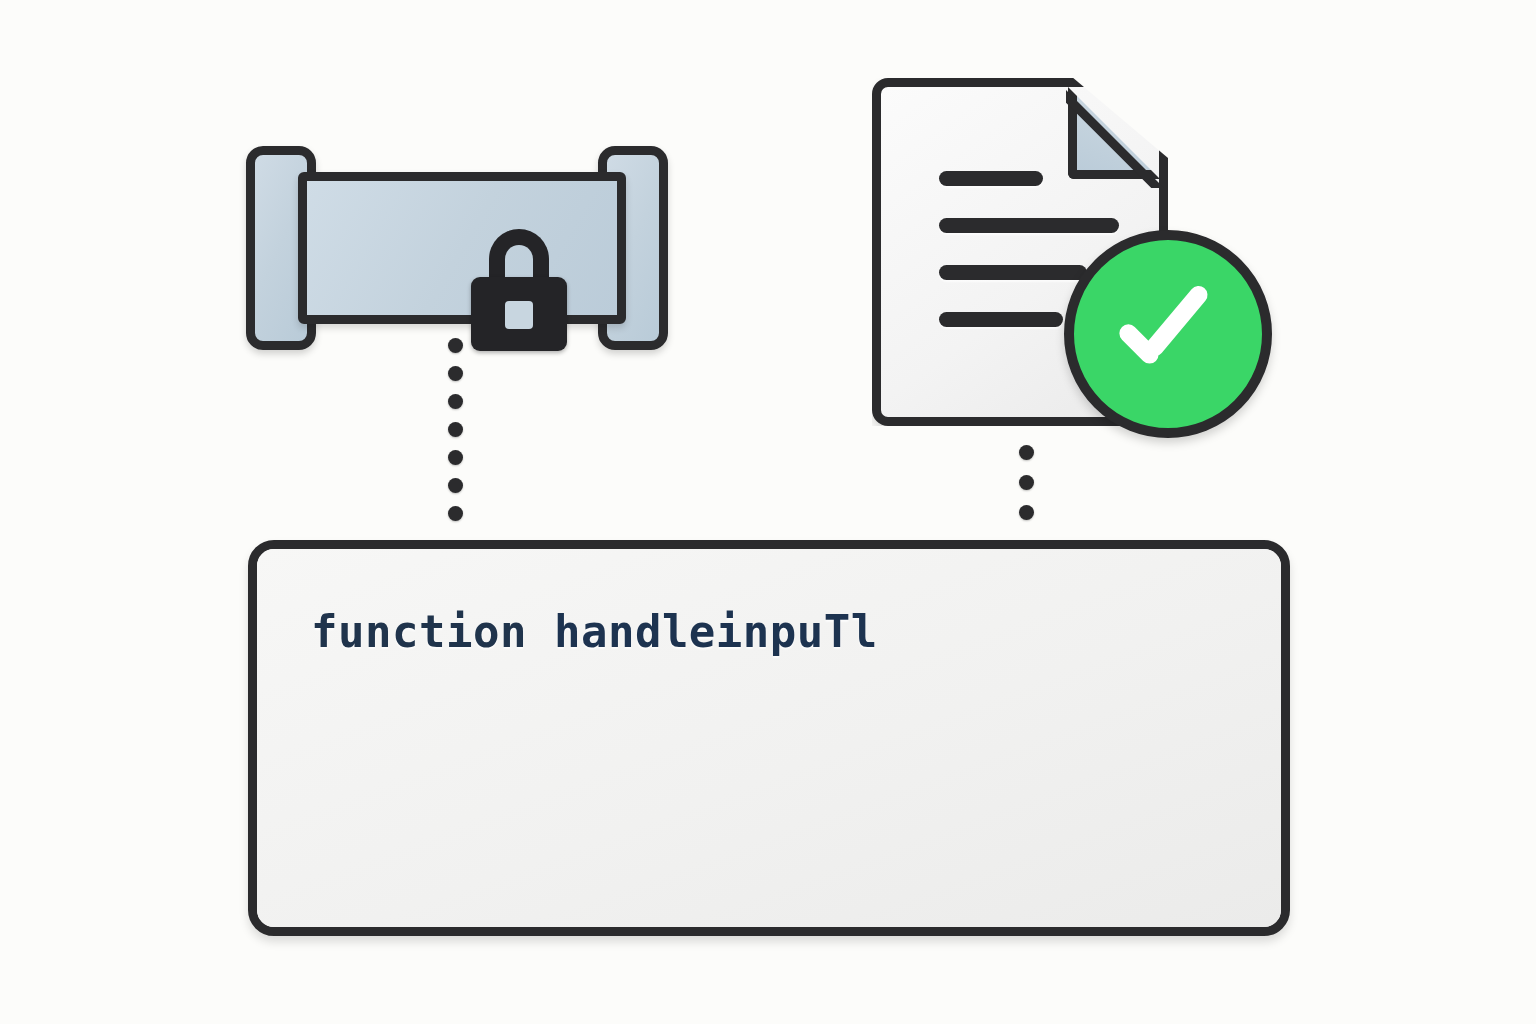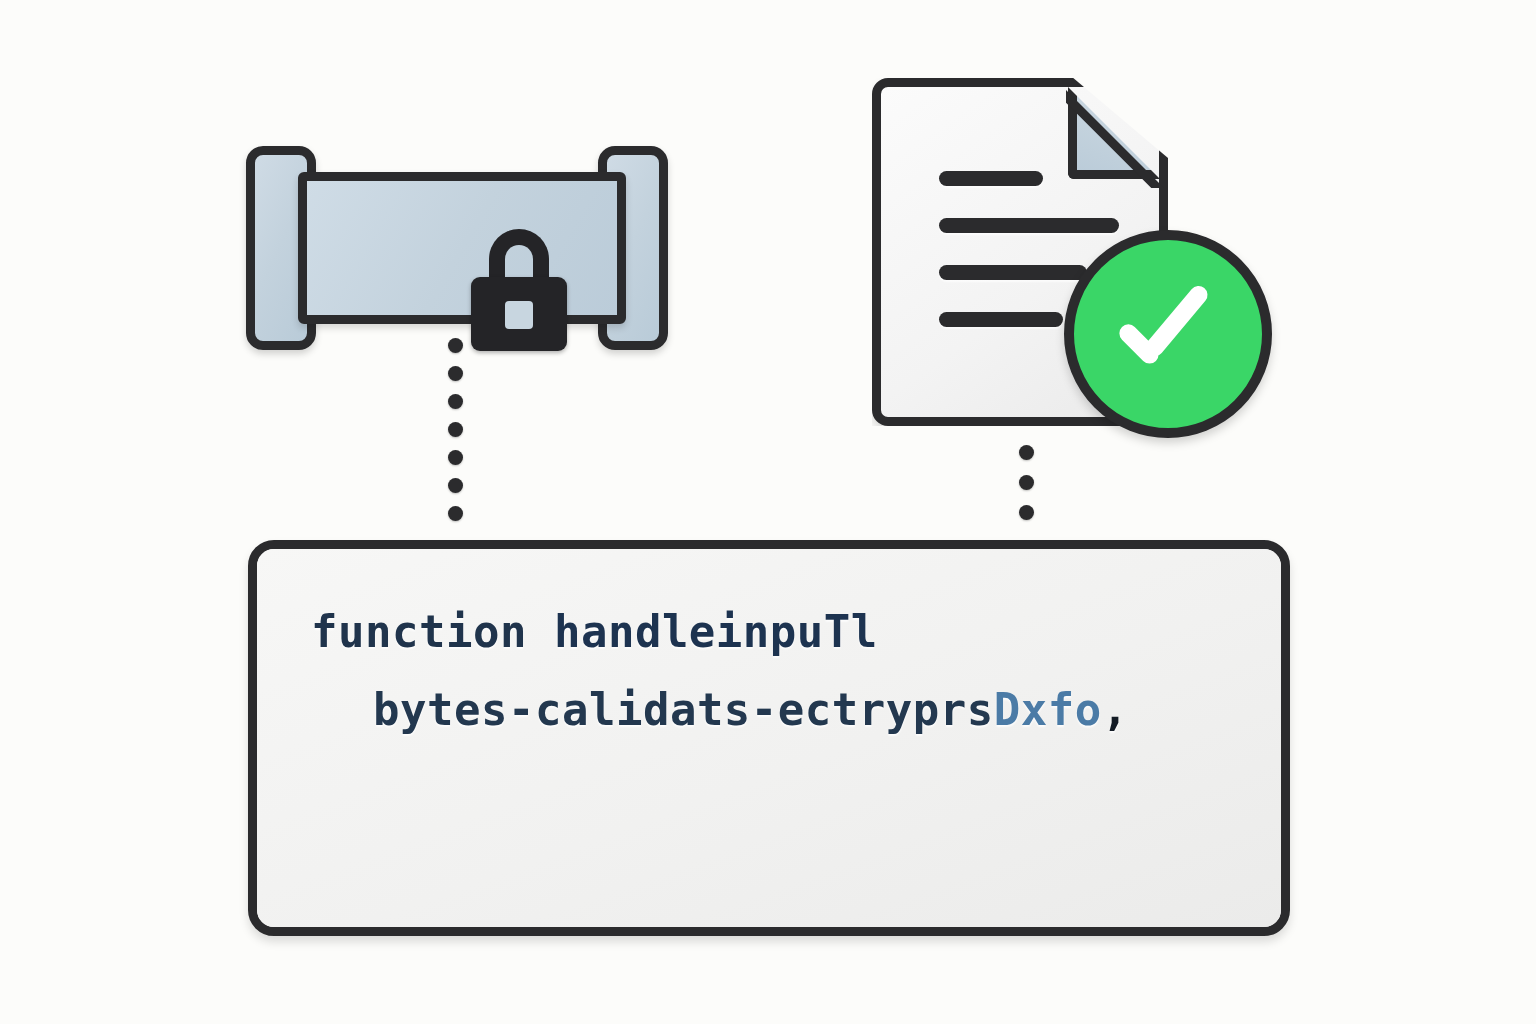--- a/index.html
+++ b/index.html
@@ -305,17 +305,16 @@
     </div>
   <div class="layer" id="connector-right">
       <div class="dot" style="left: 1019px; top: 445px; background: rgb(43, 43, 45);"></div>
       <div class="dot" style="left: 1019px; top: 475px; background: rgb(43, 43, 45);"></div>
       <div class="dot" style="left: 1019px; top: 505px; background: rgb(43, 43, 45);"></div>
     </div>
 
   <div id="code-panel">
     <div id="code-panel-inner">
         <div class="code-line"><span class="tok-kw">function </span><span class="tok-fn">handleinpuTl</span></div>
-        <div class="code-line indent-1"><span class="tok-type">bytes-calidats-ectryprs</span><span class="tok-lit">Dxfo</span><span class="tok-punct">,</span></div>
       </div>
   </div>
 
 </div>
 
 </body></html>

